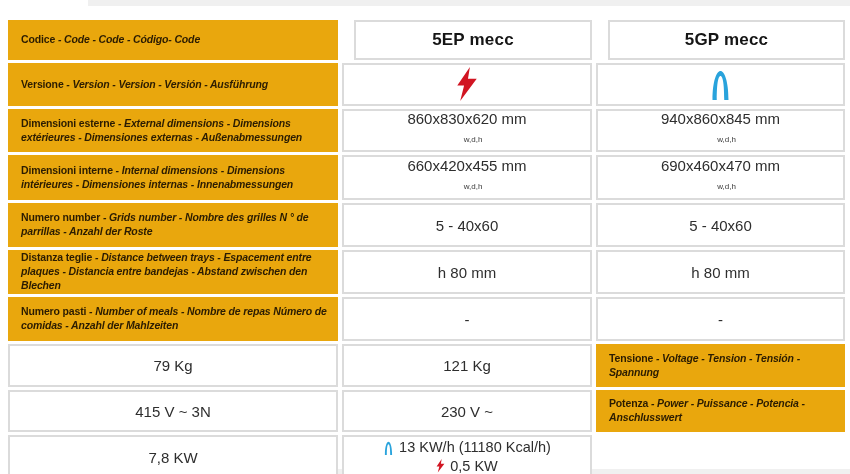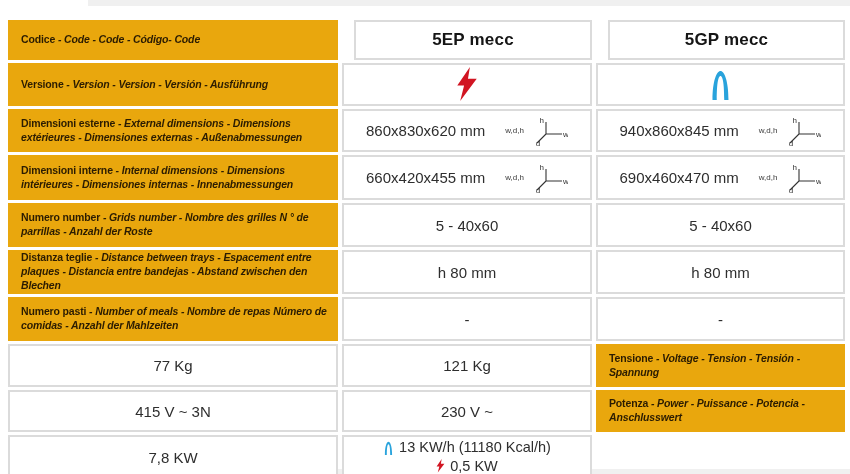--- a/index.html
+++ b/index.html
@@ -30,21 +30,21 @@
   }
   .lbl .rest{font-style:italic;}
   .val{
     background:#ffffff;
     border:2px solid #DBDBDB;
     display:flex;align-items:center;justify-content:center;
     color:#2E2E2E;font-size:15px;
     text-align:center;
   }
   .hdr{font-weight:bold;font-size:17px;color:#151515;letter-spacing:0.2px;margin-left:12px;}
-  .dim{gap:8px;}
+  .dim{gap:8px;flex-direction:column;}
   .axis-caption{font-size:8px;color:#3A3A3A;margin-left:12px;}
   .axis-svg text{font-size:8px;fill:#333;font-family:"Liberation Sans",sans-serif;}
   .axis-svg path{stroke:#333;stroke-width:1.1;fill:none;}
   .bolt{fill:#D11522;}
   .flame{fill:#29A3DC;}
   .power-lines{display:flex;flex-direction:column;align-items:center;gap:2px;font-size:14.5px;}
   .power-line{display:flex;align-items:center;gap:5px;line-height:1.15;}
 </style>
 </head>
 <body>
@@ -134,21 +134,21 @@
     </div>
     <div class="val">h 80 mm</div>
     <div class="val">h 80 mm</div>
 
     <div class="lbl">
       <div><span>Numero pasti</span><span class="rest"> - Number of meals - Nombre de repas Número de comidas - Anzahl der Mahlzeiten</span></div>
     </div>
     <div class="val">-</div>
     <div class="val">-</div>
 
-    <div class="val">77 Kg</div>
+    <div class="val">79 Kg</div>
     <div class="val">121 Kg</div>
 
     <div class="lbl">
       <div><span>Tensione</span><span class="rest"> - Voltage - Tension - Tensión - Spannung</span></div>
     </div>
     <div class="val">415 V ~ 3N</div>
     <div class="val">230 V ~</div>
 
     <div class="lbl">
       <div><span>Potenza</span><span class="rest"> - Power - Puissance - Potencia - Anschlusswert</span></div>

